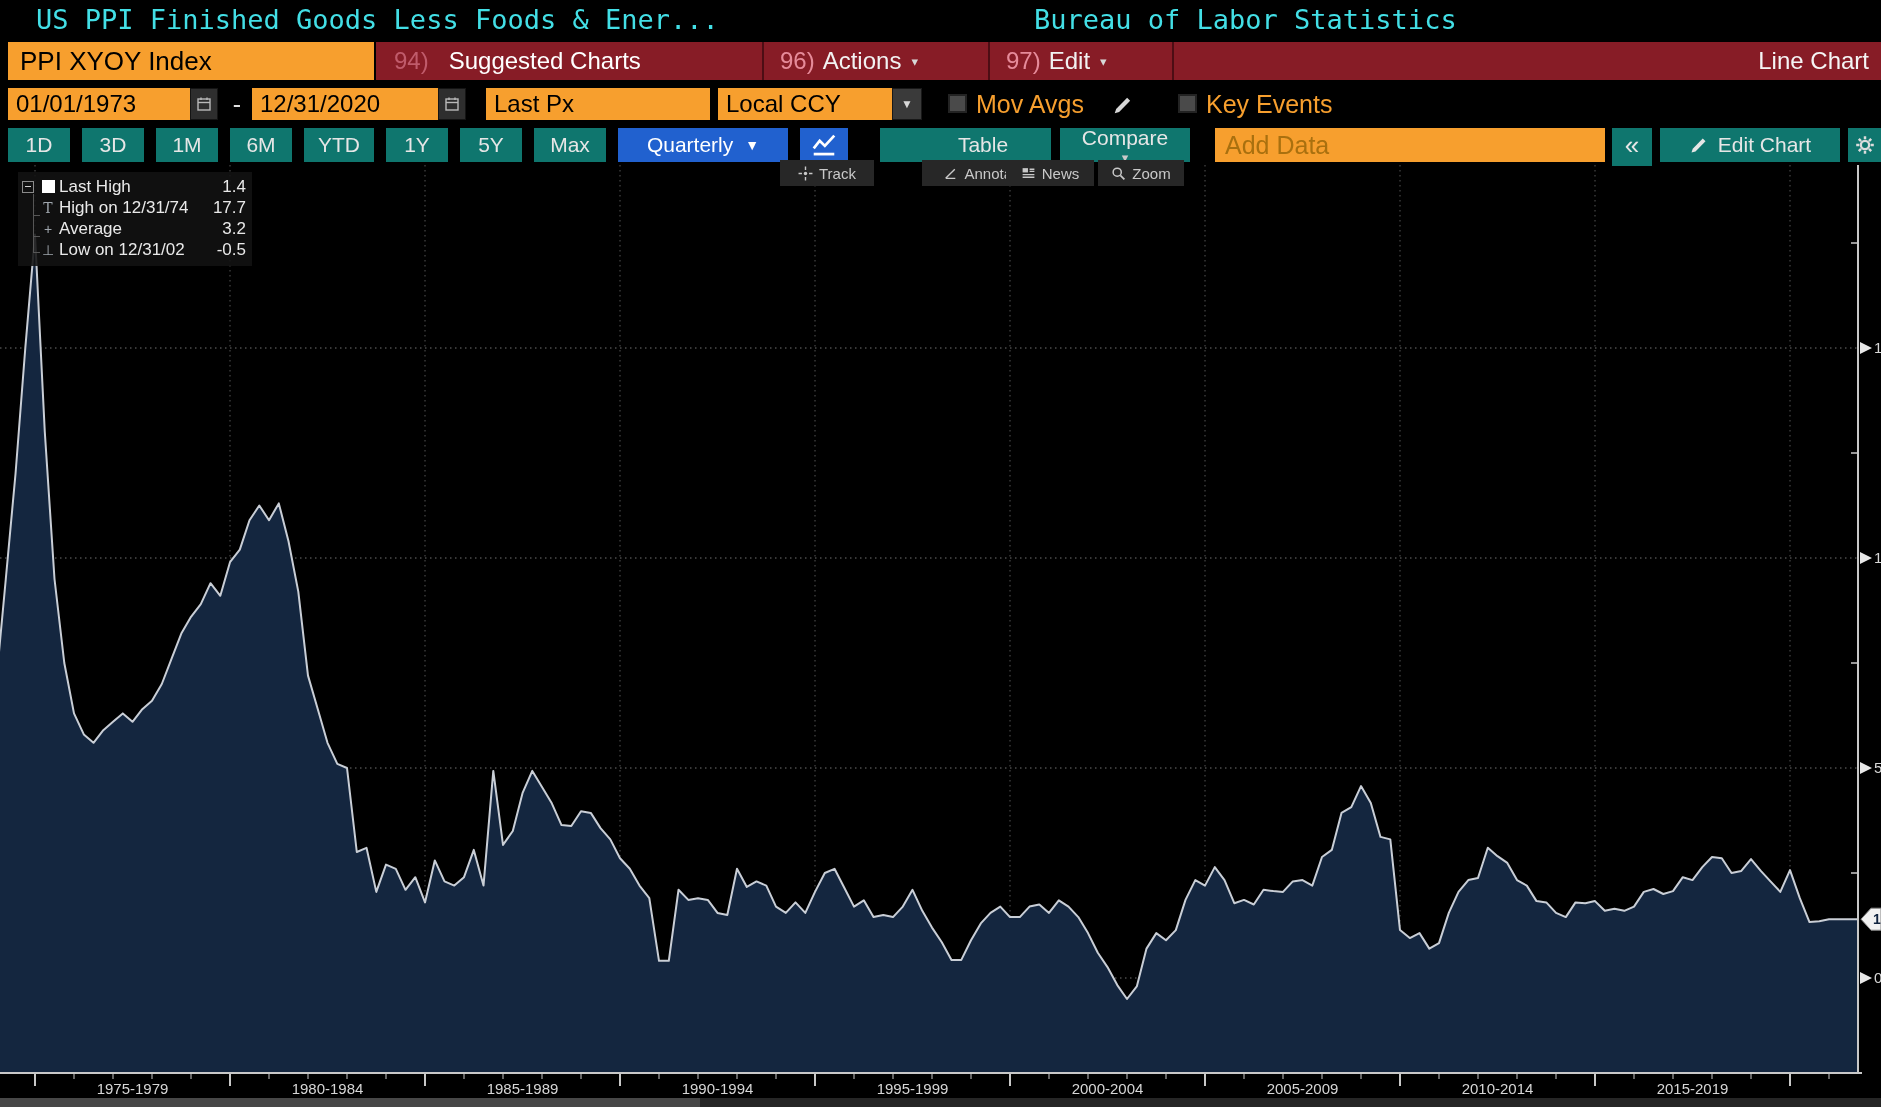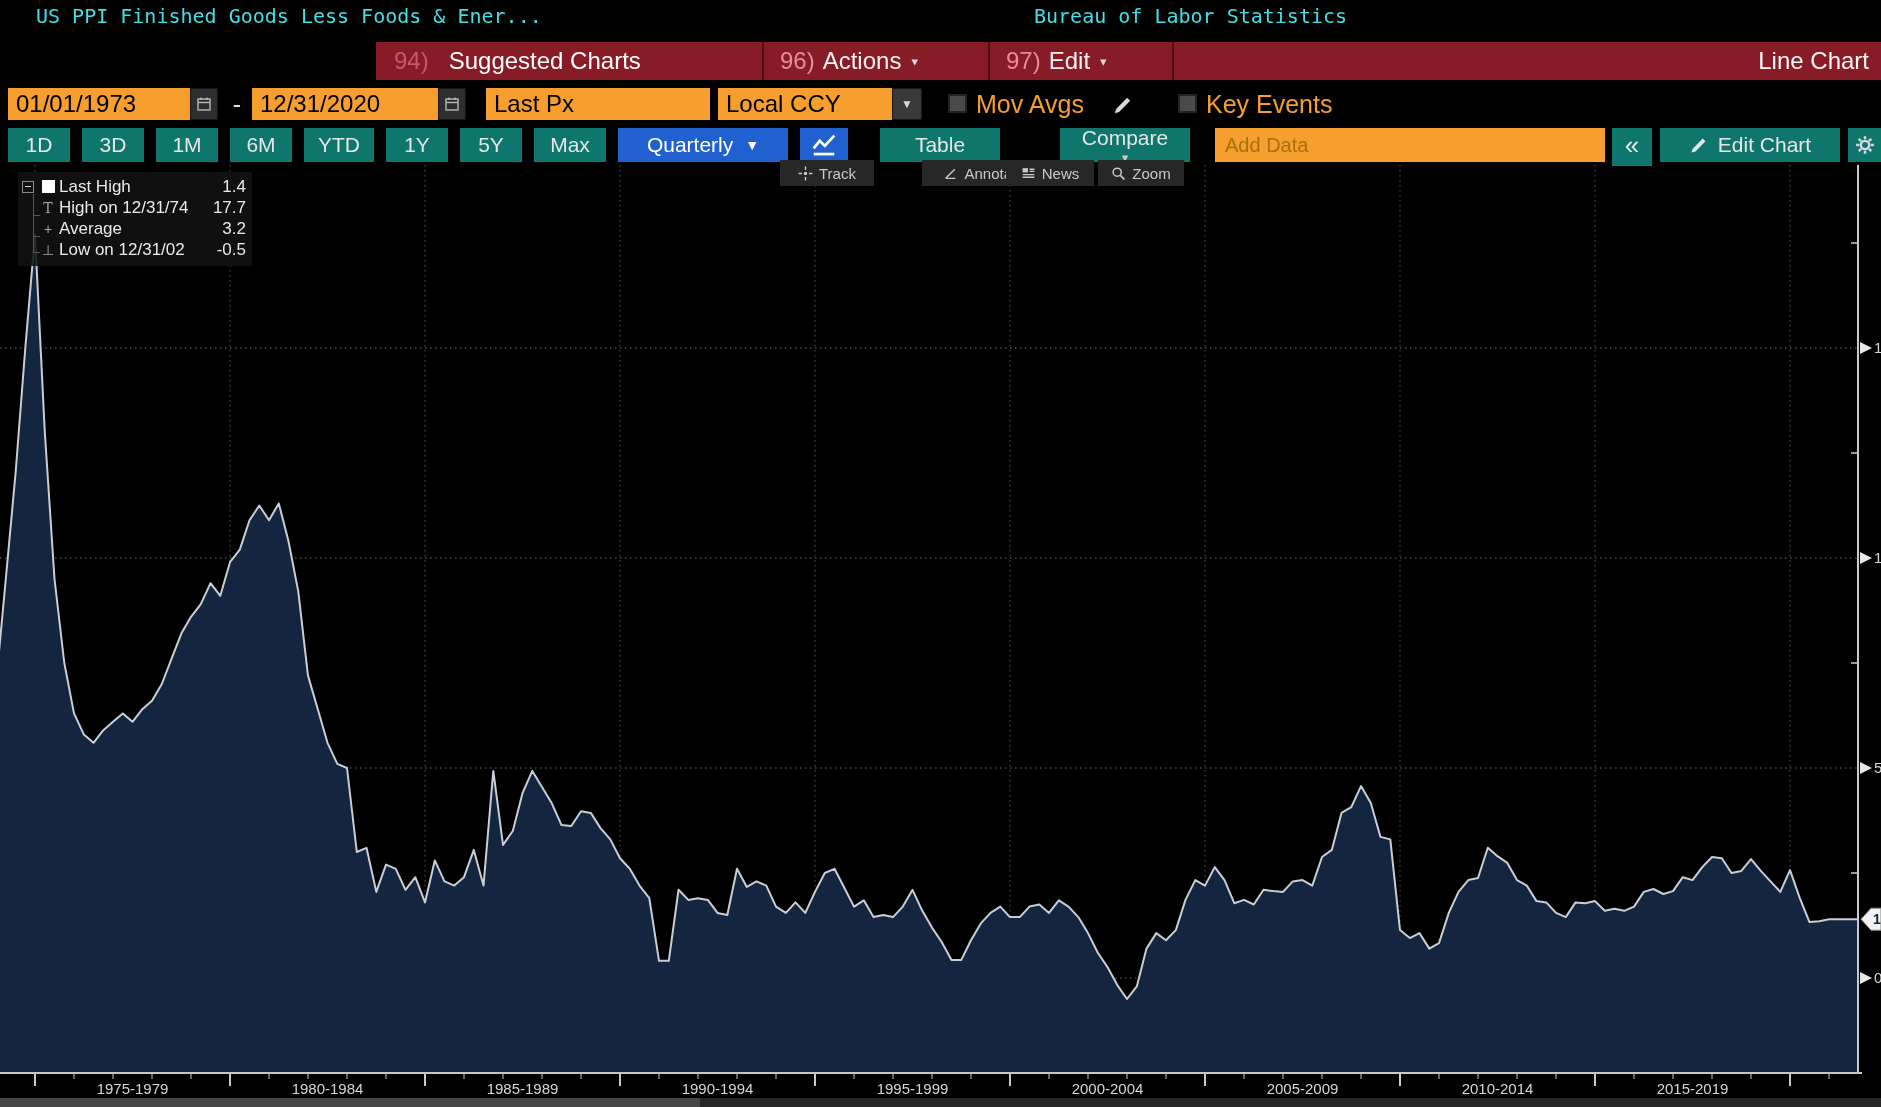--- a/index.html
+++ b/index.html
@@ -1,20 +1,20 @@
 <!DOCTYPE html>
 <html><head>
 <meta charset="utf-8">
 <style>
   html,body{margin:0;padding:0;background:#000;}
   #app{position:relative;width:1881px;height:1107px;background:#000;overflow:hidden;
        font-family:"Liberation Sans",sans-serif;-webkit-font-smoothing:antialiased;}
   .abs{position:absolute;}
   
-  .titletxt{font-family:"DejaVu Sans Mono",monospace;font-size:20px;color:#43dfe6;white-space:nowrap;}
+  .titletxt{font-family:"DejaVu Sans Mono",monospace;font-size:27px;color:#43dfe6;white-space:nowrap;}
   
   .secbox{left:8px;top:42px;width:366px;height:38px;background:#f79f2e;color:#000;
           font-size:26px;display:flex;align-items:center;padding-left:12px;box-sizing:border-box;}
   .redbar{left:376px;top:42px;right:0;width:1505px;height:38px;background:#871c26;}
   .redbar .sep{position:absolute;top:0;width:2px;height:38px;background:#4d0d14;}
   .reditem{position:absolute;top:0;height:38px;display:flex;align-items:center;font-size:24px;white-space:nowrap;}
   .num-pink{color:#e68b9a;margin-right:8px;}
   .lbl-white{color:#f2f2f2;}
   .caret{font-size:13px;color:#d8d8d8;margin-left:10px;}
   
@@ -25,21 +25,21 @@
   .ddbtn{position:absolute;top:88px;width:30px;height:32px;background:#3a3a3a;border:1px solid #181818;
          box-sizing:border-box;display:flex;align-items:center;justify-content:center;color:#d8d8d8;font-size:12px;}
   .cbx{position:absolute;top:94px;width:19px;height:19px;background:#4a4a4a;border:2px solid #232323;box-sizing:border-box;}
   .olabel{position:absolute;top:88px;height:32px;display:flex;align-items:center;color:#f79f2e;font-size:25px;white-space:nowrap;}
   .dash{position:absolute;top:88px;height:32px;display:flex;align-items:center;color:#e0e0e0;font-size:25px;}
   
   .tbtn{position:absolute;top:128px;height:34px;background:#0f766e;color:#e6e6e6;font-size:21px;
         display:flex;align-items:center;justify-content:center;white-space:nowrap;}
   .tbtn.blue{background:#2161cf;color:#fff;}
   .addinput{position:absolute;top:128px;height:34px;background:#f79f2e;border:none;outline:none;
-            font-size:20px;color:#5c3c05;padding:0 10px;box-sizing:border-box;font-family:"Liberation Sans",sans-serif;}
+            font-size:25px;color:#5c3c05;padding:0 10px;box-sizing:border-box;font-family:"Liberation Sans",sans-serif;}
   .addinput::placeholder{color:#a9700f;opacity:1;}
   
   .toolbtn{position:absolute;top:160px;height:26px;background:#272727;color:#c9c9c9;font-size:15px;
            display:flex;align-items:center;justify-content:center;gap:6px;white-space:nowrap;}
   
   #legend{left:18px;top:172px;width:224px;background:rgba(18,18,18,0.88);padding:4px 6px 6px 4px;z-index:5;}
   .lrow{display:flex;align-items:center;height:21px;font-size:17px;color:#e9e9e9;position:relative;}
   .lrow .ic{width:22px;display:flex;justify-content:center;color:#9fa6ad;font-size:14px;flex:none;}
   .lrow .lab{flex:1;white-space:nowrap;}
   .lrow .val{text-align:right;white-space:nowrap;}
@@ -145,20 +145,21 @@
       <text x="1874" y="563" font-size="15" fill="#d6d6d6">10</text>
       <polygon points="1860,342 1872,348 1860,354" fill="#e8e8e8"></polygon>
       <text x="1874" y="353" font-size="15" fill="#d6d6d6">15</text>
       <polygon points="1861,919.2 1871,908.2 1881,908.2 1881,930.2 1871,930.2" fill="#f2f2f2" stroke="#888" stroke-width="1"></polygon>
       <text x="1873" y="924.2" font-size="14" fill="#10233f" font-weight="bold">1.4</text>
     </svg>
 
   <div class="abs titletxt" style="left:36px;top:4px;">US PPI Finished Goods Less Foods &amp; Ener...</div>
   <div class="abs titletxt" style="left:1034px;top:4px;">Bureau of Labor Statistics</div>
 
+  <div class="abs secbox" style="z-index:3;">PPI XYOY Index</div>
   <div class="abs redbar" style="z-index:3;">
     <div class="sep" style="left:386px;"></div>
     <div class="sep" style="left:612px;"></div>
     <div class="sep" style="left:796px;"></div>
     <div class="reditem" style="left:18px;">
       <span style="color:#c05b6b;margin-right:20px;">94)</span>
       <span style="color:#ffffff;">Suggested Charts</span>
     </div>
     <div class="reditem" style="left:404px;">
       <span class="num-pink">96)</span>
@@ -218,21 +219,21 @@
   <div class="tbtn blue" style="left:618px;width:170px;z-index:3;gap:12px;">
     <span>Quarterly</span>
     <span style="font-size:14px;">▼</span>
   </div>
   <div class="tbtn blue" style="left:800px;width:48px;z-index:3;">
     <svg width="26" height="24" viewBox="0 0 15 14">
       <polyline points="1.5,9 5,4.5 8,7.5 13.5,1.5" fill="none" stroke="#fff" stroke-width="1.6"></polyline>
       <line x1="1.5" y1="12.3" x2="13.5" y2="12.3" stroke="#fff" stroke-width="1.6"></line>
     </svg>
   </div>
-  <div class="tbtn" style="left:880px;width:120px;z-index:3;">Table</div>
+  <div class="tbtn" style="left:880px;width:136px;z-index:3;padding-left:35px;">Table</div>
   <div class="tbtn" style="left:1060px;width:130px;z-index:3;flex-direction:column;">
     <span>Compare</span>
     <span style="font-size:13px;color:#c9c9c9;">▾</span>
   </div>
   <input class="addinput" style="left: 1215px; width: 390px; z-index: 3;" placeholder="Add Data">
   <div class="tbtn" style="left:1612px;width:40px;font-size:26px;padding-bottom:4px;z-index:3;">«</div>
   <div class="tbtn" style="left:1660px;width:180px;gap:9px;z-index:3;">
     <svg width="20" height="20" viewBox="0 0 16 16">
       <path d="M2 14l3.2-0.9 8-8.2-2.2-2.2-8 8.2z" fill="#e6e6e6"></path>
     </svg>

